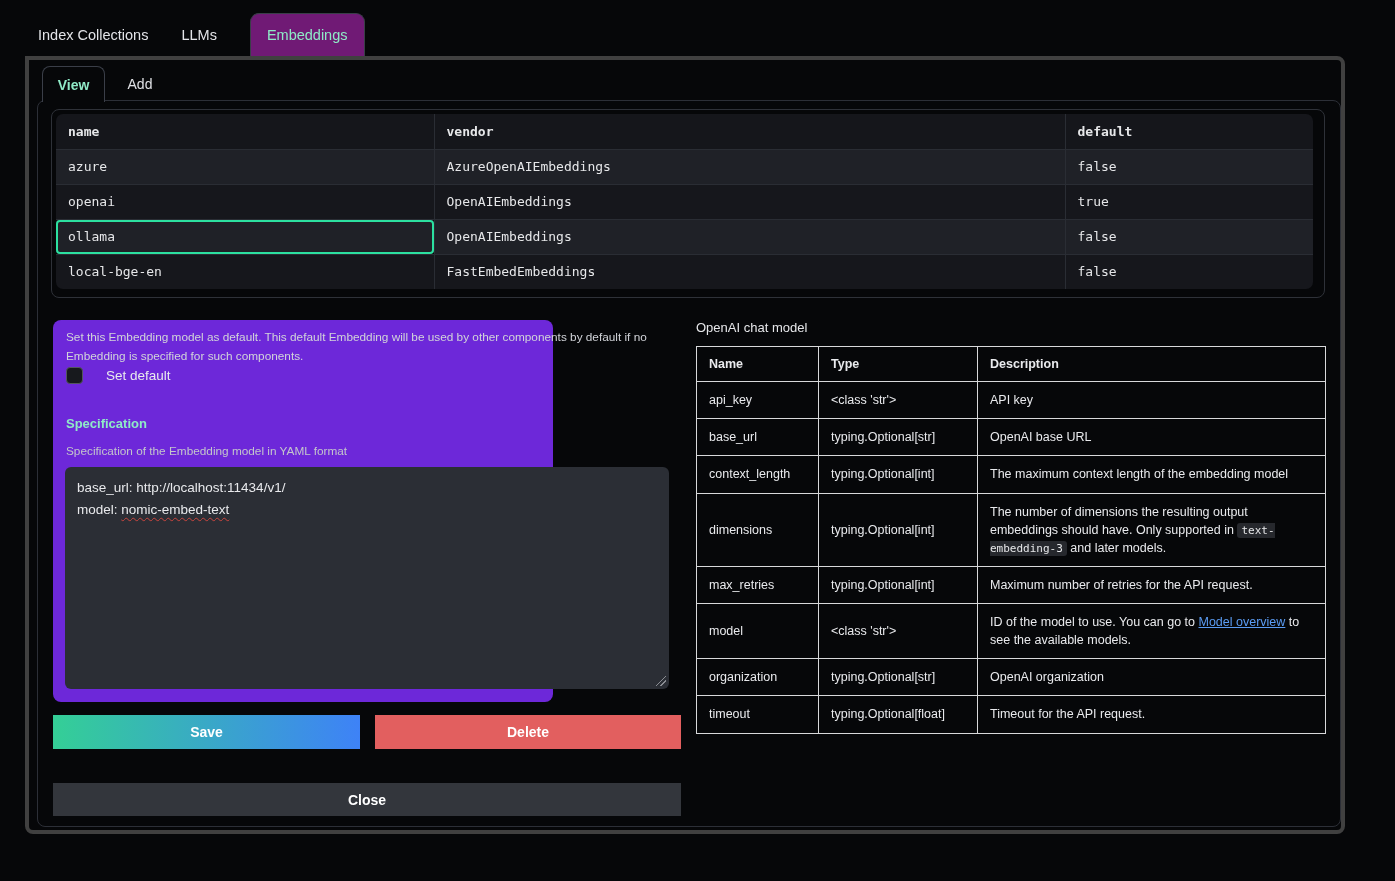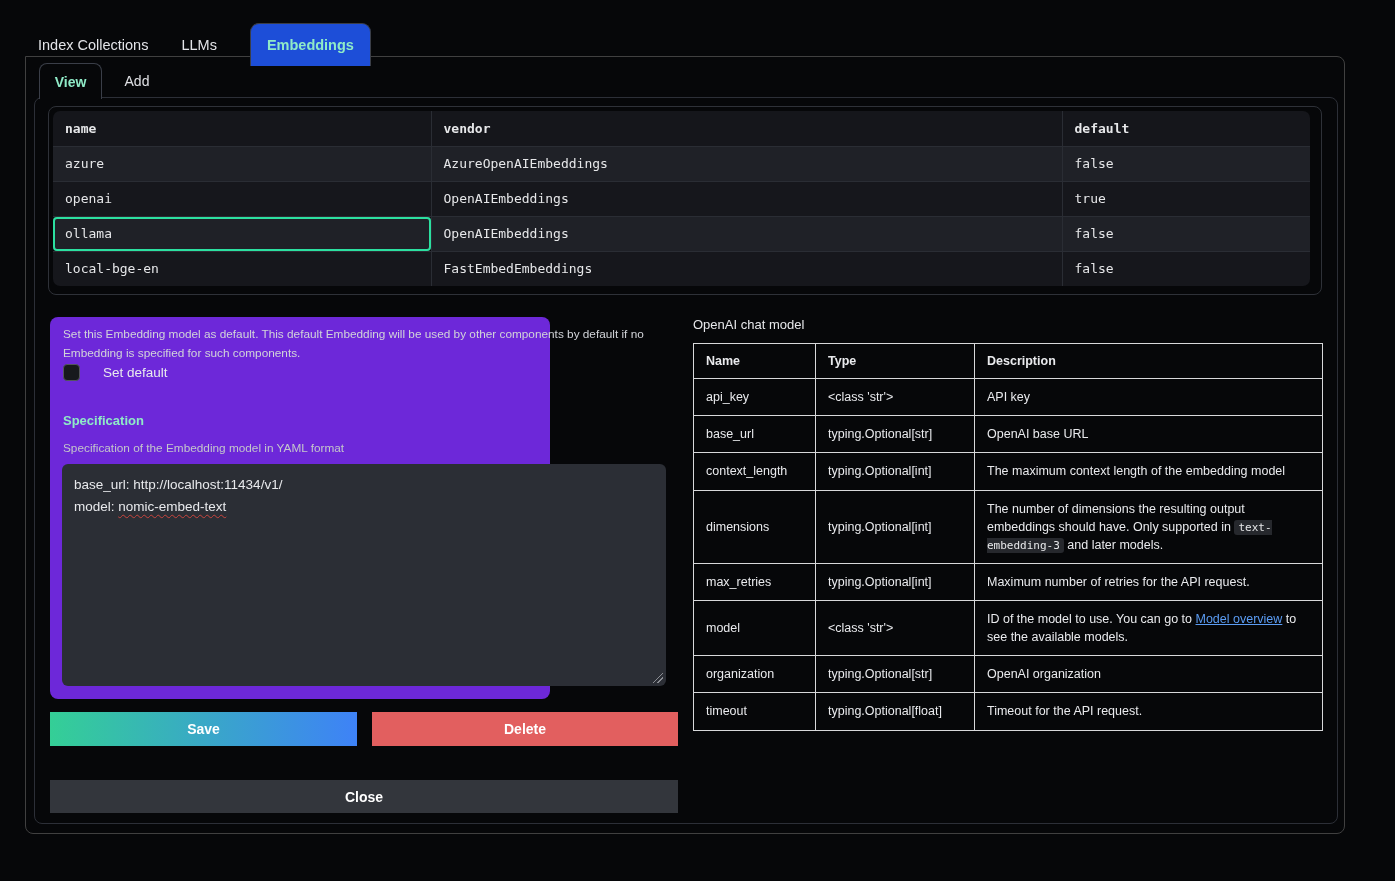--- a/index.html
+++ b/index.html
@@ -1,28 +1,28 @@
 <!DOCTYPE html>
 <html><head>
 <meta charset="utf-8">
 <style>
   * { margin:0; padding:0; box-sizing:border-box; }
   html,body { width:1395px; height:881px; background:#060709; overflow:hidden;
               font-family:"Liberation Sans", sans-serif; }
 
   
-  .top-tabs { position:absolute; left:38px; top:23px; height:43px; display:flex; align-items:center; z-index:3; }
+  .top-tabs { position:absolute; left:38px; top:13px; height:43px; display:flex; align-items:center; z-index:3; }
   .top-tab { color:#e3e4e8; font-size:14.5px; padding:0 16px; height:43px; display:flex; align-items:center; cursor:pointer; }
   .top-tab.plain { padding:0; margin-right:33px; }
   .top-tab.active { border:1px solid #3a3e48; border-bottom:none; border-radius:9px 9px 0 0;
-                    background:#1d4ed8; color:#8feac7; font-weight:bold; position:relative; }
+                    background:#701a75; color:#8feac7; font-weight:normal; position:relative; }
 
   
   .outer-panel { position:absolute; left:25px; top:56px; width:1320px; height:778px;
-                 border:1px solid #404040; border-radius:0 8px 8px 8px; }
+                 border:4px solid #404040; border-radius:0 8px 8px 8px; }
   .sub-tab-view { position:absolute; left:13px; top:6px; width:63px; height:36px; z-index:2;
                   background:#060709; border:1px solid #3a3e48; border-bottom:none; border-radius:8px 8px 0 0;
                   display:flex; align-items:center; justify-content:center;
                   color:#8feac7; font-weight:bold; font-size:14px; cursor:pointer; }
   .sub-tab-add { position:absolute; left:80px; top:6px; width:62px; height:36px; z-index:2;
                  display:flex; align-items:center; justify-content:center;
                  color:#dfe0e4; font-size:14px; cursor:pointer; }
   .inner-panel { position:absolute; left:8px; top:40px; width:1304px; height:727px;
                  border:1px solid #2c2f37; border-radius:8px;padding-left:44px; }
 

